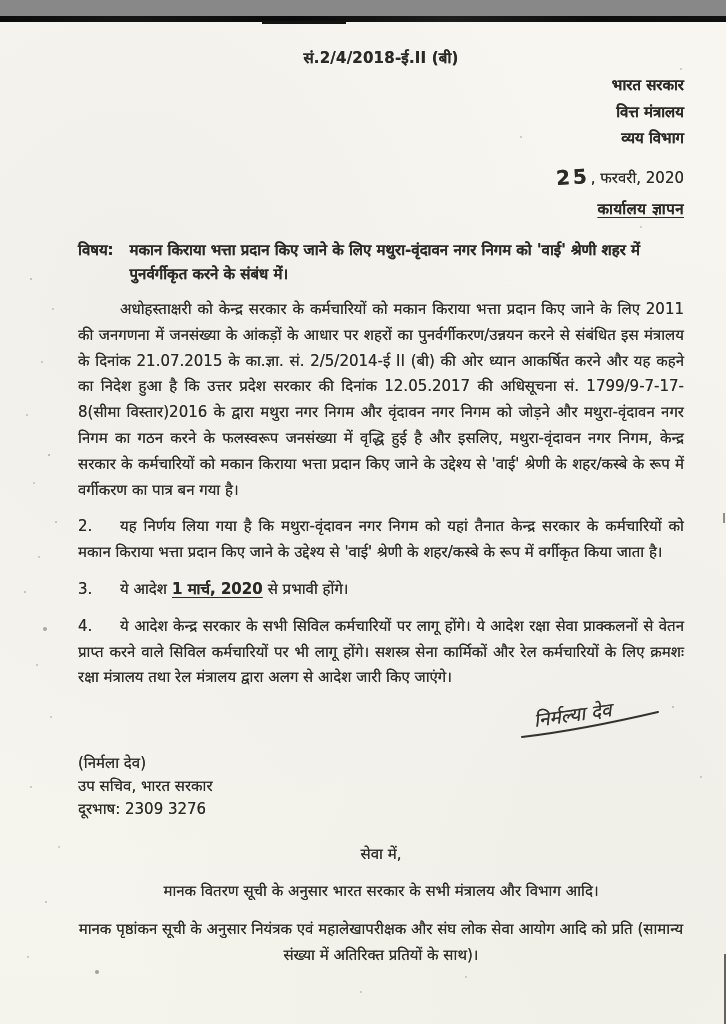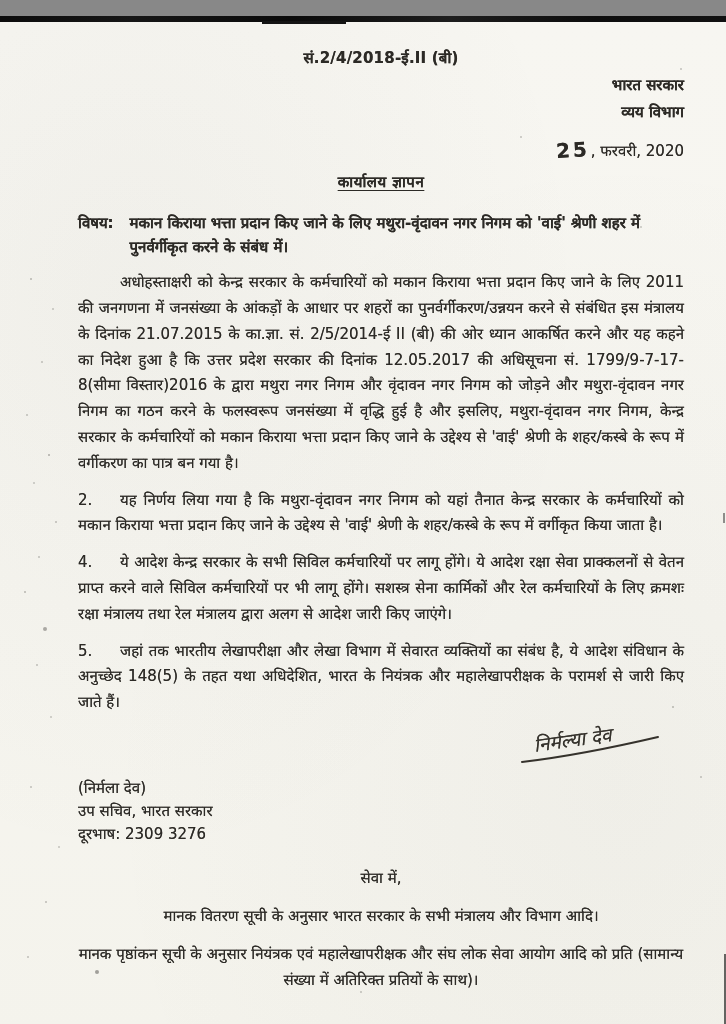--- a/index.html
+++ b/index.html
@@ -47,21 +47,21 @@
   }
   .centered { text-align: center; }
   .ref { margin: 0; font-weight: 700; letter-spacing: 0.2px; }
   .org { margin: 1px 0 0 0; font-weight: 700; text-align: right; }
   .date-block { text-align: right; margin-top: 10px; line-height: 1.45; }
   .date-day {
     display: inline-block; font-size: 20px; font-weight: 600;
     transform: rotate(-3deg) translateY(1px); letter-spacing: 3px; margin-right: 1px;
   }
   .memo-title {
-    text-align: center; font-weight: 700; letter-spacing: 0.5px;
+    text-align: right; font-weight: 700; letter-spacing: 0.5px;
     text-decoration: underline; text-underline-offset: 3px; margin-top: 6px;
   }
   .subject { display: flex; gap: 16px; font-weight: 700; margin-top: 8px; line-height: 1.6; }
   .subject .label { flex: 0 0 auto; }
   .para { text-align: justify; margin: 11px 0 0 0; }
   .indent-first { text-indent: 42px; }
   .pnum { display: inline-block; width: 42px; font-weight: 500; }
   .eff-date { font-weight: 700; text-decoration: underline; text-underline-offset: 3px; margin: 0 5px; }
   .sig-block { text-align: right; margin-top: 0; padding-right: 4px; }
   .sig-svg { display: inline-block; margin-right: 14px; }
@@ -77,41 +77,42 @@
   <div class="scan-top"></div>
   <div class="scan-top-blob"></div>
   <div class="scan-right-low"></div>
   <div class="scan-right-mid"></div>
   <div class="specks"></div>
 
   <div class="content">
 
     <p class="ref centered">सं.2/4/2018-ई.II (बी)</p>
     <p class="org centered">भारत सरकार</p>
+    <p class="org centered">वित्त मंत्रालय</p>
     <p class="org centered">व्यय विभाग</p>
 
     <div class="date-block">
       <div><span class="date-day">25</span><span>, फरवरी, 2020</span></div>
     </div>
 
     <p class="memo-title">कार्यालय ज्ञापन</p>
 
     <div class="subject">
       <span class="label">विषय:</span>
       <span>मकान किराया भत्ता प्रदान किए जाने के लिए मथुरा-वृंदावन नगर निगम को 'वाई' श्रेणी शहर में पुनर्वर्गीकृत करने के संबंध में।</span>
     </div>
 
     <p class="para indent-first">अधोहस्ताक्षरी को केन्द्र सरकार के कर्मचारियों को मकान किराया भत्ता प्रदान किए जाने के लिए 2011 की जनगणना में जनसंख्या के आंकड़ों के आधार पर शहरों का पुनर्वर्गीकरण/उन्नयन करने से संबंधित इस मंत्रालय के दिनांक 21.07.2015 के का.ज्ञा. सं. 2/5/2014-ई II (बी) की ओर ध्यान आकर्षित करने और यह कहने का निदेश हुआ है कि उत्तर प्रदेश सरकार की दिनांक 12.05.2017 की अधिसूचना सं. 1799/9-7-17-8(सीमा विस्तार)2016 के द्वारा मथुरा नगर निगम और वृंदावन नगर निगम को जोड़ने और मथुरा-वृंदावन नगर निगम का गठन करने के फलस्वरूप जनसंख्या में वृद्धि हुई है और इसलिए, मथुरा-वृंदावन नगर निगम, केन्द्र सरकार के कर्मचारियों को मकान किराया भत्ता प्रदान किए जाने के उद्देश्य से 'वाई' श्रेणी के शहर/कस्बे के रूप में वर्गीकरण का पात्र बन गया है।</p>
 
     <p class="para"><span class="pnum">2.</span><span>यह निर्णय लिया गया है कि मथुरा-वृंदावन नगर निगम को यहां तैनात केन्द्र सरकार के कर्मचारियों को मकान किराया भत्ता प्रदान किए जाने के उद्देश्य से 'वाई' श्रेणी के शहर/कस्बे के रूप में वर्गीकृत किया जाता है।</span></p>
 
+    <p class="para"><span class="pnum">3.</span><span>ये आदेश</span><span class="eff-date">1 मार्च, 2020</span><span>से प्रभावी होंगे।</span></p>
 
     <p class="para"><span class="pnum">4.</span><span>ये आदेश केन्द्र सरकार के सभी सिविल कर्मचारियों पर लागू होंगे। ये आदेश रक्षा सेवा प्राक्कलनों से वेतन प्राप्त करने वाले सिविल कर्मचारियों पर भी लागू होंगे। सशस्त्र सेना कार्मिकों और रेल कर्मचारियों के लिए क्रमशः रक्षा मंत्रालय तथा रेल मंत्रालय द्वारा अलग से आदेश जारी किए जाएंगे।</span></p>
 
-    <p class="para"><span class="pnum">5.</span><span>जहां तक भारतीय लेखापरीक्षा और लेखा विभाग में सेवारत व्यक्तियों का संबंध है, ये आदेश संविधान के अनुच्छेद 148(5) के तहत यथा अधिदेशित, भारत के नियंत्रक और महालेखापरीक्षक के परामर्श से जारी किए जाते हैं।</span></p>
 
     <div class="sig-block">
       <svg class="sig-svg" width="150" height="52" viewBox="0 0 150 52">
         <text x="18" y="28" transform="rotate(-8 75 26)" font-size="19" font-style="italic" fill="#35322c">निर्मल्या देव</text>
         <path d="M6,46 C 40,42 95,32 142,21" stroke="#35322c" stroke-width="2" fill="none" stroke-linecap="round"></path>
       </svg>
       <div class="signer">
         <div>(निर्मला देव)</div>
         <div>उप सचिव, भारत सरकार</div>
         <div>दूरभाष: 2309 3276</div>

